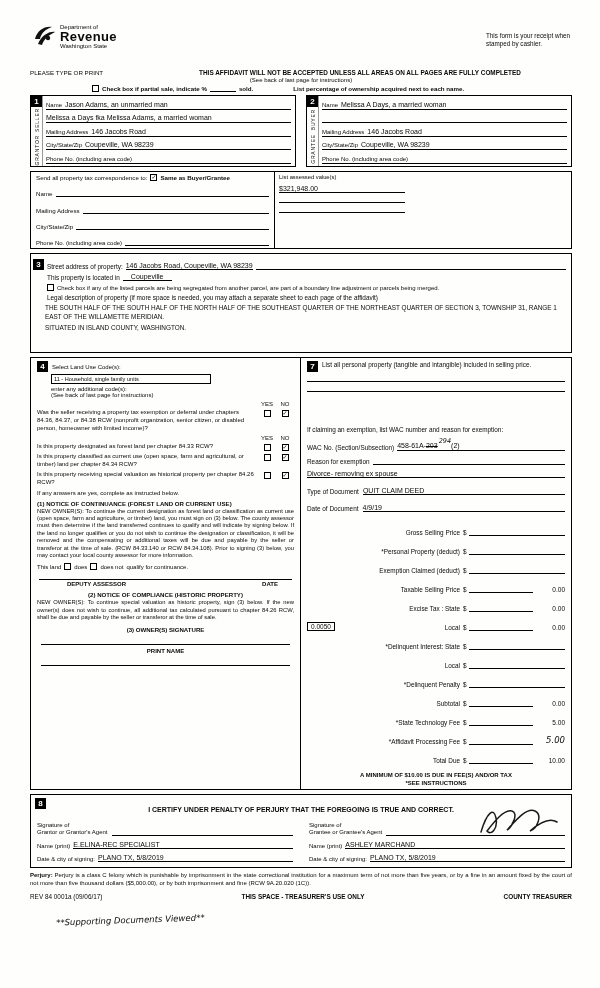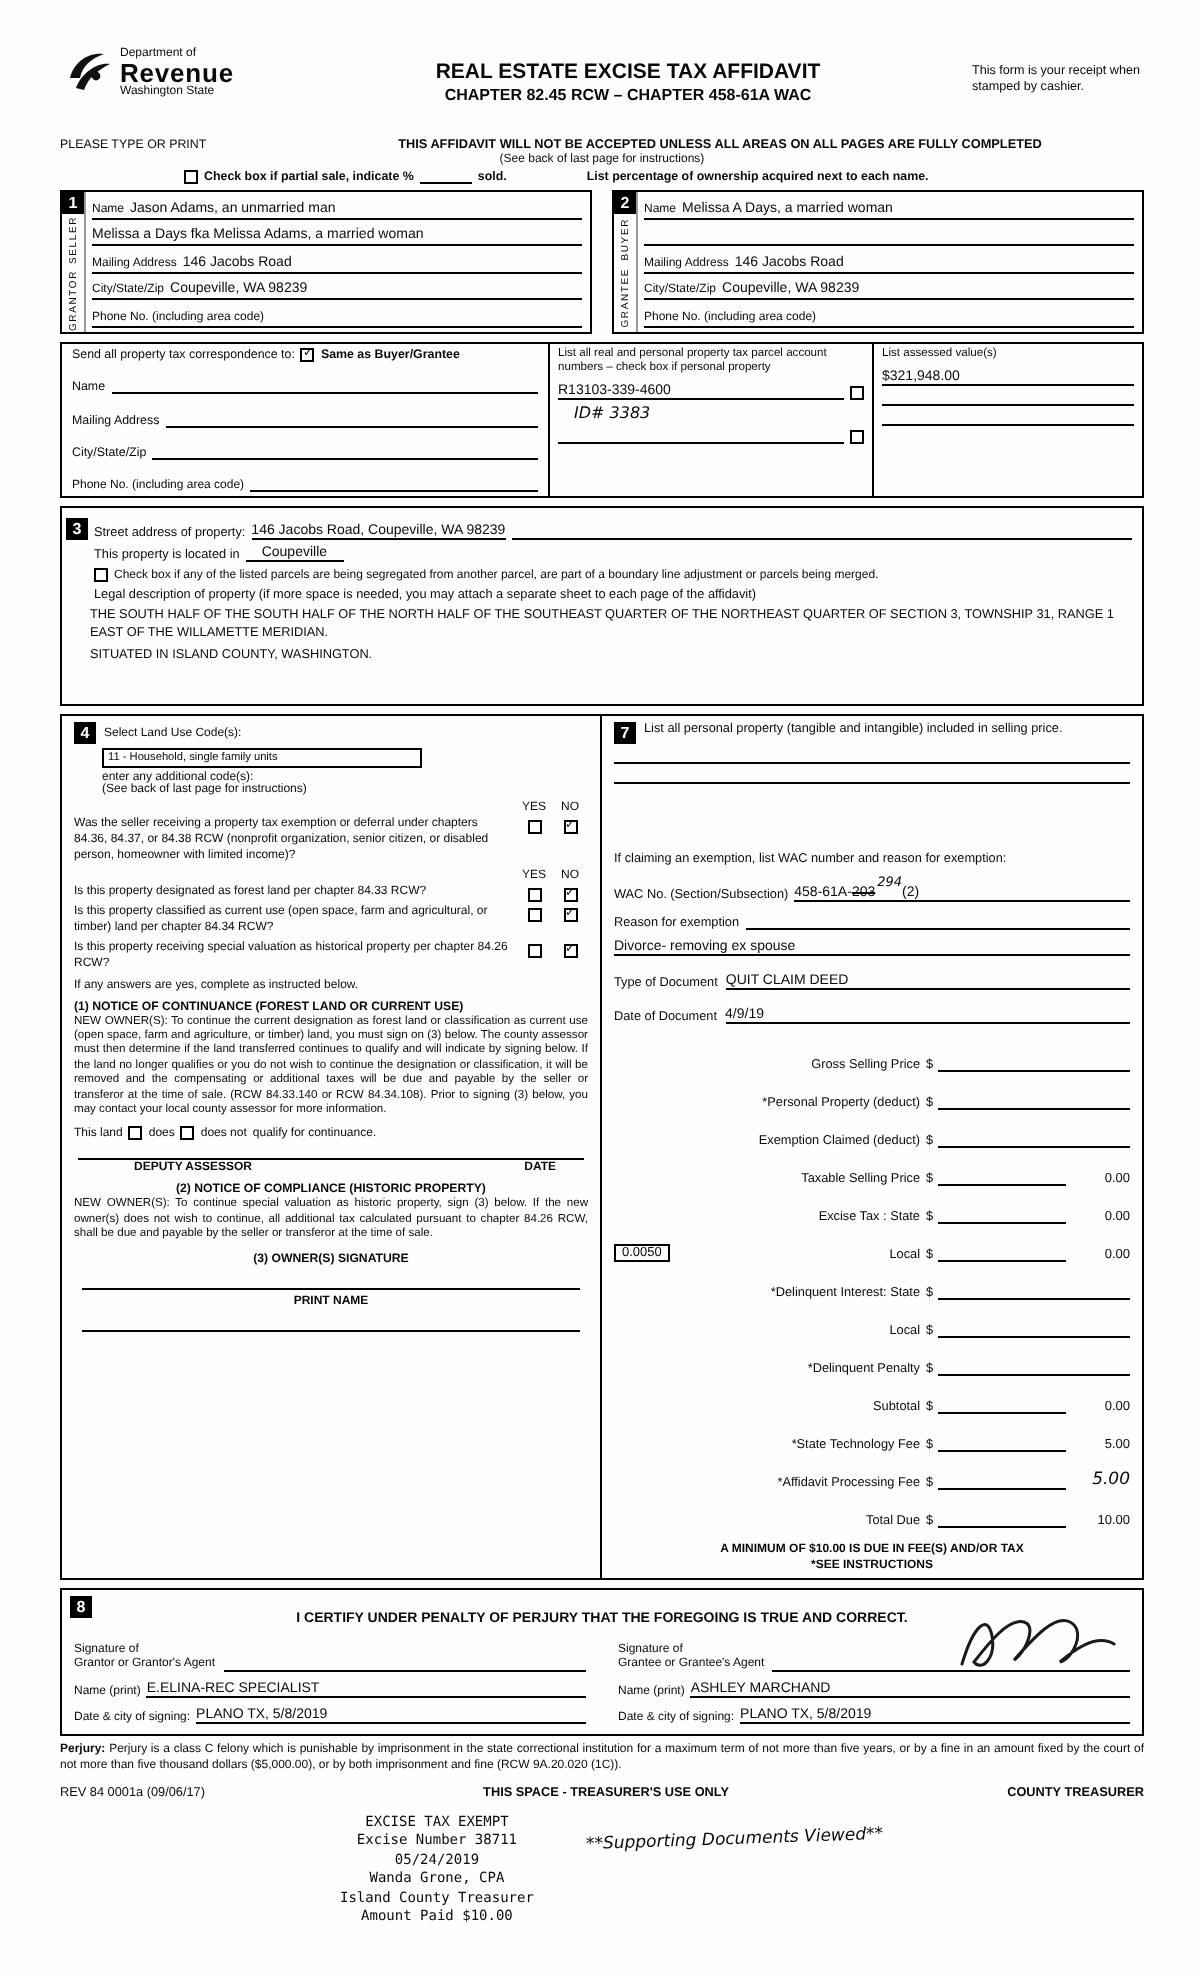--- a/index.html
+++ b/index.html
@@ -131,24 +131,20 @@
           <path d="M3 15 C5 7 12 2 20 3 C14 5 9 9 8 15 Z" fill="#111"></path>
           <path d="M6 20 C9 12 17 7 23 8 C17 11 12 15 10 21 Z" fill="#111"></path>
           <circle cx="16" cy="14" r="2.2" fill="#111"></circle>
         </svg>
       <div class="dept">
         <div class="dept1">Department of</div>
         <div class="dept2">Revenue</div>
         <div class="dept3">Washington State</div>
       </div>
     </div>
-    <div class="titleblk">
-      <div class="ftitle">REAL ESTATE EXCISE TAX AFFIDAVIT</div>
-      <div class="fchap">CHAPTER 82.45 RCW – CHAPTER 458-61A WAC</div>
-    </div>
     <div class="receipt">This form is your receipt when stamped by cashier.</div>
   </div>
 
   <div class="twrow">
     <span class="tp">PLEASE TYPE OR PRINT</span>
     <span class="warn">THIS AFFIDAVIT WILL NOT BE ACCEPTED UNLESS ALL AREAS ON ALL PAGES ARE FULLY COMPLETED</span>
   </div>
   <div class="seeback">(See back of last page for instructions)</div>
 
   <div class="partial">
@@ -237,32 +233,20 @@
         </div>
       <div class="cf">
           <span>City/State/Zip</span>
           <span class="fill"></span>
         </div>
       <div class="cf">
           <span class="sm">Phone No. (including area code)</span>
           <span class="fill"></span>
         </div>
     </div>
-    <div class="c2">
-      <div class="chdr">List all real and personal property tax parcel account numbers – check box if personal property</div>
-      <div class="pline">
-        <span class="pn">R13103-339-4600</span>
-        <span class="cb"></span>
-      </div>
-      <div class="hand" style="font-size:8px;margin:2px 0 0 8px">ID# 3383</div>
-      <div class="pline">
-        <span class="pn"></span>
-        <span class="cb"></span>
-      </div>
-    </div>
     <div class="c3">
       <div class="chdr">List assessed value(s)</div>
       <div class="aval">$321,948.00</div>
       <div class="aline">
           <span class="fill"></span>
         </div>
       <div class="aline">
           <span class="fill"></span>
         </div>
     </div>
@@ -533,24 +517,16 @@
     <span class="b">Perjury:</span>
     <span>Perjury is a class C felony which is punishable by imprisonment in the state correctional institution for a maximum term of not more than five years, or by a fine in an amount fixed by the court of not more than five thousand dollars ($5,000.00), or by both imprisonment and fine (RCW 9A.20.020 (1C)).</span>
   </div>
 
   <div class="f1">
     <span>REV 84 0001a (09/06/17)</span>
     <span class="b">THIS SPACE - TREASURER'S USE ONLY</span>
     <span class="b">COUNTY TREASURER</span>
   </div>
   <div class="stamparea">
-    <div class="stamp mono">
-      <div>EXCISE TAX EXEMPT</div>
-      <div>Excise Number 38711</div>
-      <div>05/24/2019</div>
-      <div>Wanda Grone, CPA</div>
-      <div>Island County Treasurer</div>
-      <div>Amount Paid $10.00</div>
-    </div>
     <div class="supdocs hand">**Supporting Documents Viewed**</div>
   </div>
 
 </div>
 
 </body></html>

